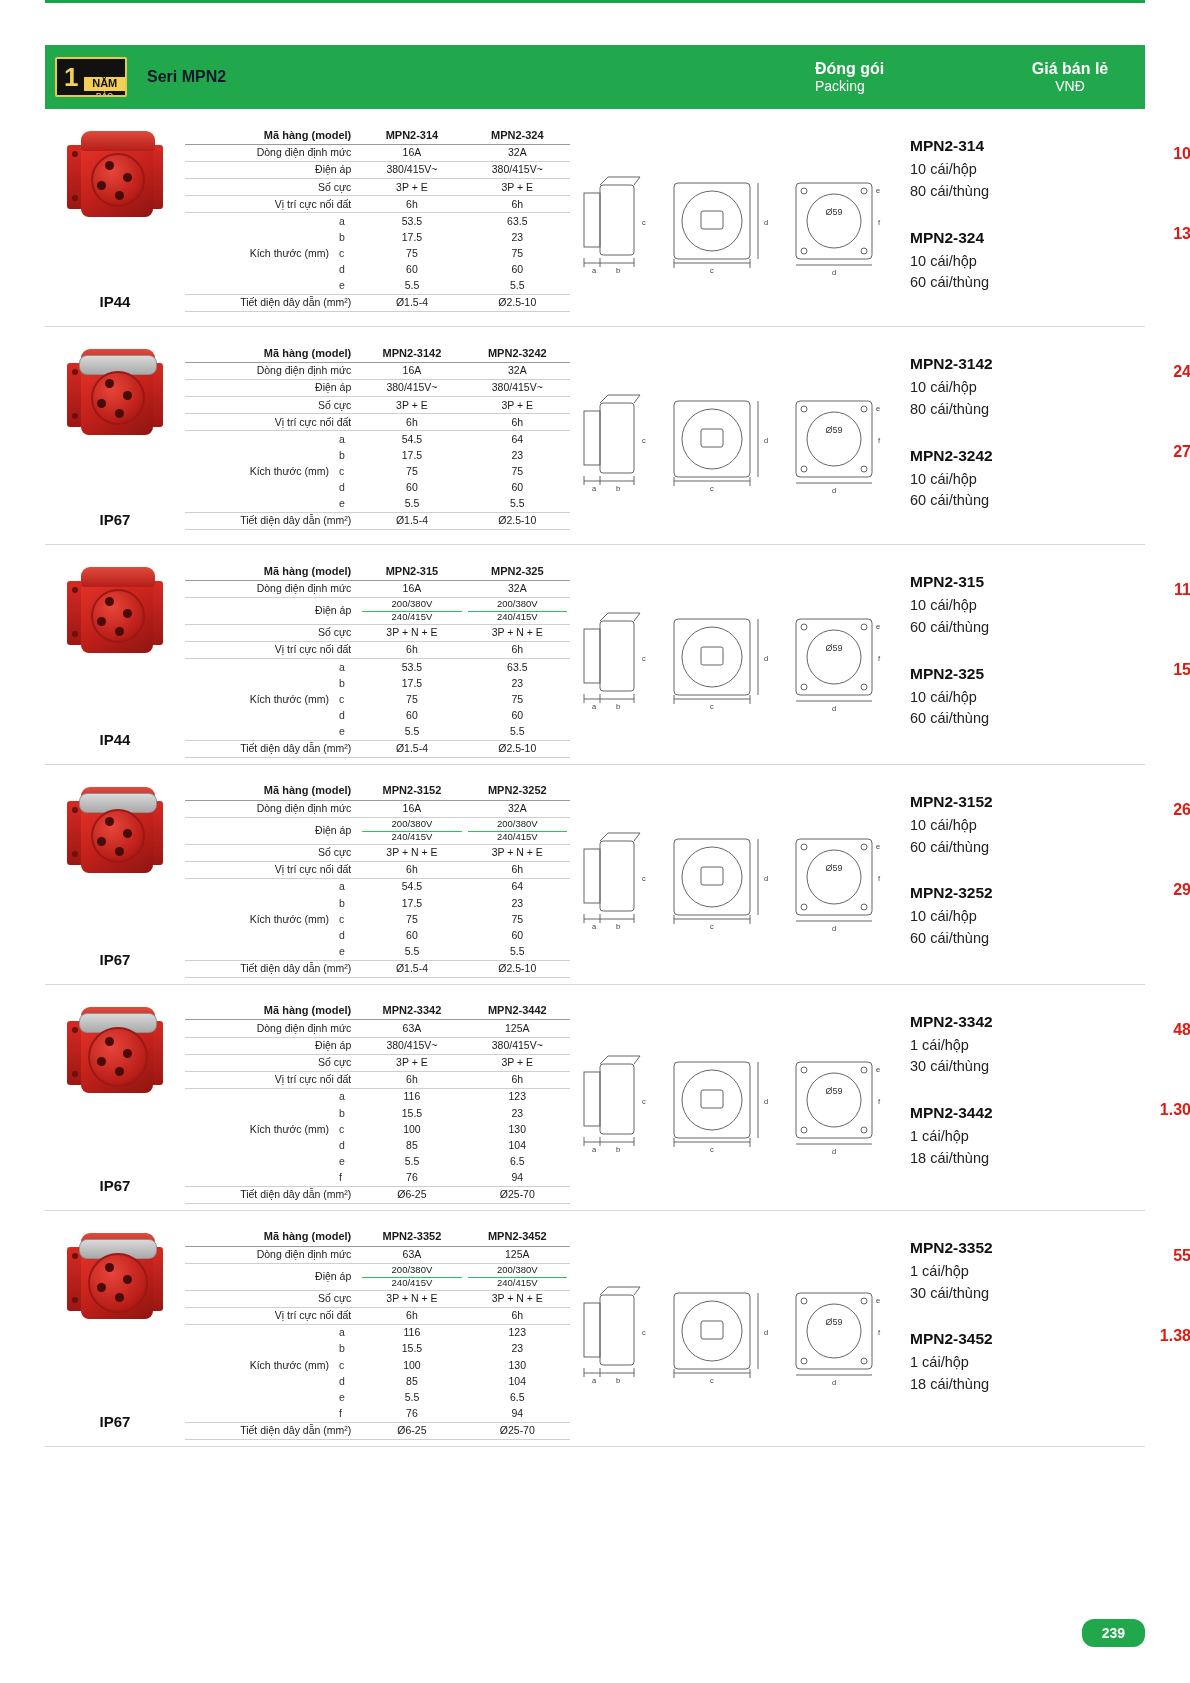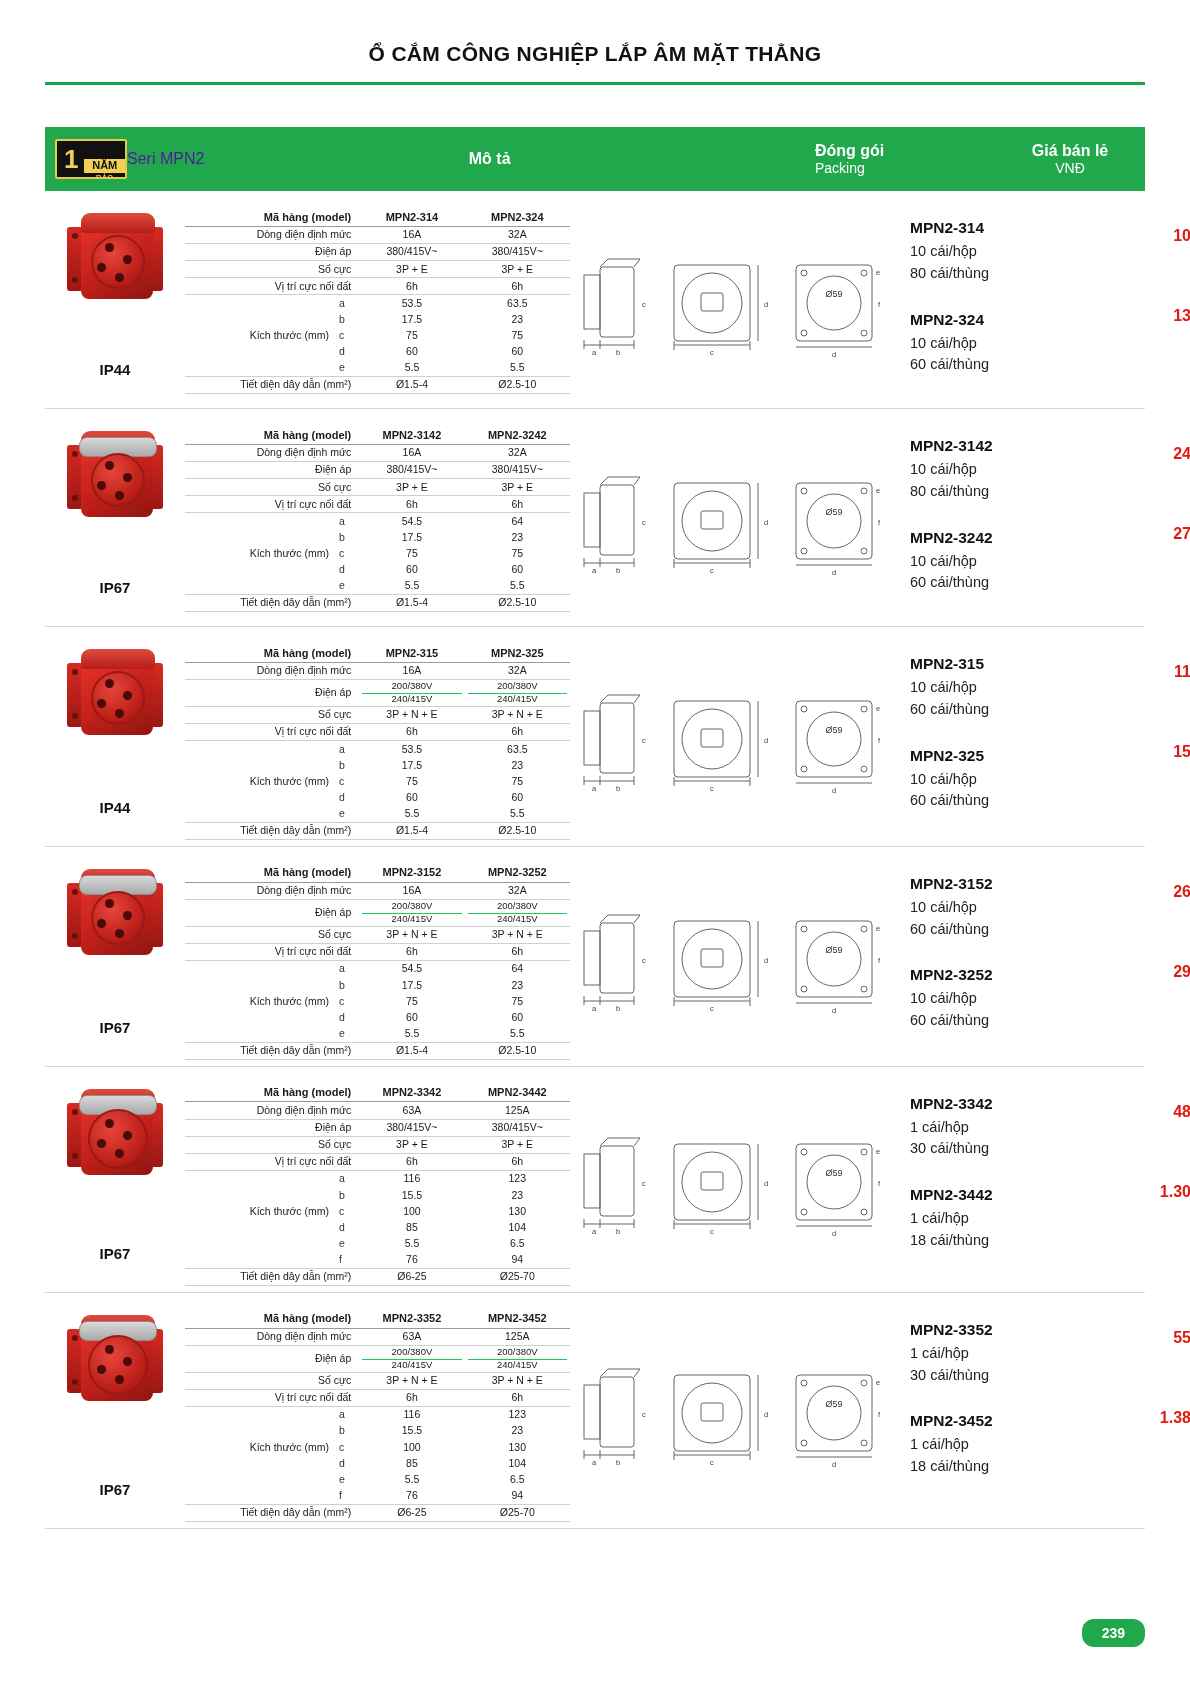--- a/index.html
+++ b/index.html
@@ -73,23 +73,23 @@
   .warranty-badge .wtxt .w2 {
     color: #f3cf55;
     font-size: 7.5px;
     font-weight: bold;
     padding: 1px 3px;
     text-align: center;
     letter-spacing: .2px;
   }
   .seri-label {
     font-size: 16px;
-    font-weight: normal;
-    color: #4c1d95;
-    margin-left: 0;
+    font-weight: bold;
+    color: #0f172a;
+    margin-left: 20px;
     flex: 0 0 auto;
   }
   .head-desc {
     flex: 1 1 auto;
     text-align: center;
     margin-left: -40px;
   }
   .head-desc .l1 { font-size: 16px; font-weight: bold; }
   .head-desc .l2 { font-size: 14px; font-weight: normal; opacity: .95; }
   .head-pack {
@@ -176,21 +176,21 @@
     background: linear-gradient(180deg,#d9d9d9,#a9a9a9);
     border-radius: 8px;
     border: 1px solid #8e8e8e;
   }
   .socket.big .face { width: 60px; height: 60px; left: 25px; top: 20px; }
   .ip-label {
     margin-top: 10px;
     font-size: 15px; font-weight: bold; color: #111;
   }
   .ip-label.bottom {
-    position: absolute; bottom: 24px; left: 0; right: 0; text-align: center;
+    position: absolute; bottom: 10px; left: 0; right: 0; text-align: center;
   }
 
   
   .col-spec {
     flex: 0 0 385px;
     width: 385px;
     padding-top: 8px;
   }
   table.spec {
     width: 100%;
@@ -266,34 +266,32 @@
     font-size: 14px; font-weight: bold;
     padding: 6px 20px; border-radius: 12px;
     display: inline-block;
   }
 </style>
 </head>
 <body>
 
 <div class="page">
 
-  <div class="page-title">Ổ CẮM CÔNG NGHIỆP LẮP ÂM MẶT THẲNG</div>
   <div class="title-rule"></div>
 
   <div class="green-head">
     <div class="warranty-badge">
       <div class="num">1</div>
       <div class="wtxt">
         <div class="w1">NĂM</div>
         <div class="w2">BẢO HÀNH</div>
       </div>
     </div>
     <div class="seri-label">Seri MPN2</div>
     <div class="head-desc">
-      <div class="l1">Mô tả</div>
     </div>
     <div class="head-pack">
       <div class="l1">Đóng gói</div>
       <div class="l2">Packing</div>
     </div>
     <div class="head-price">
       <div class="l1">Giá bán lẻ</div>
       <div class="l2">VNĐ</div>
     </div>
   </div>

